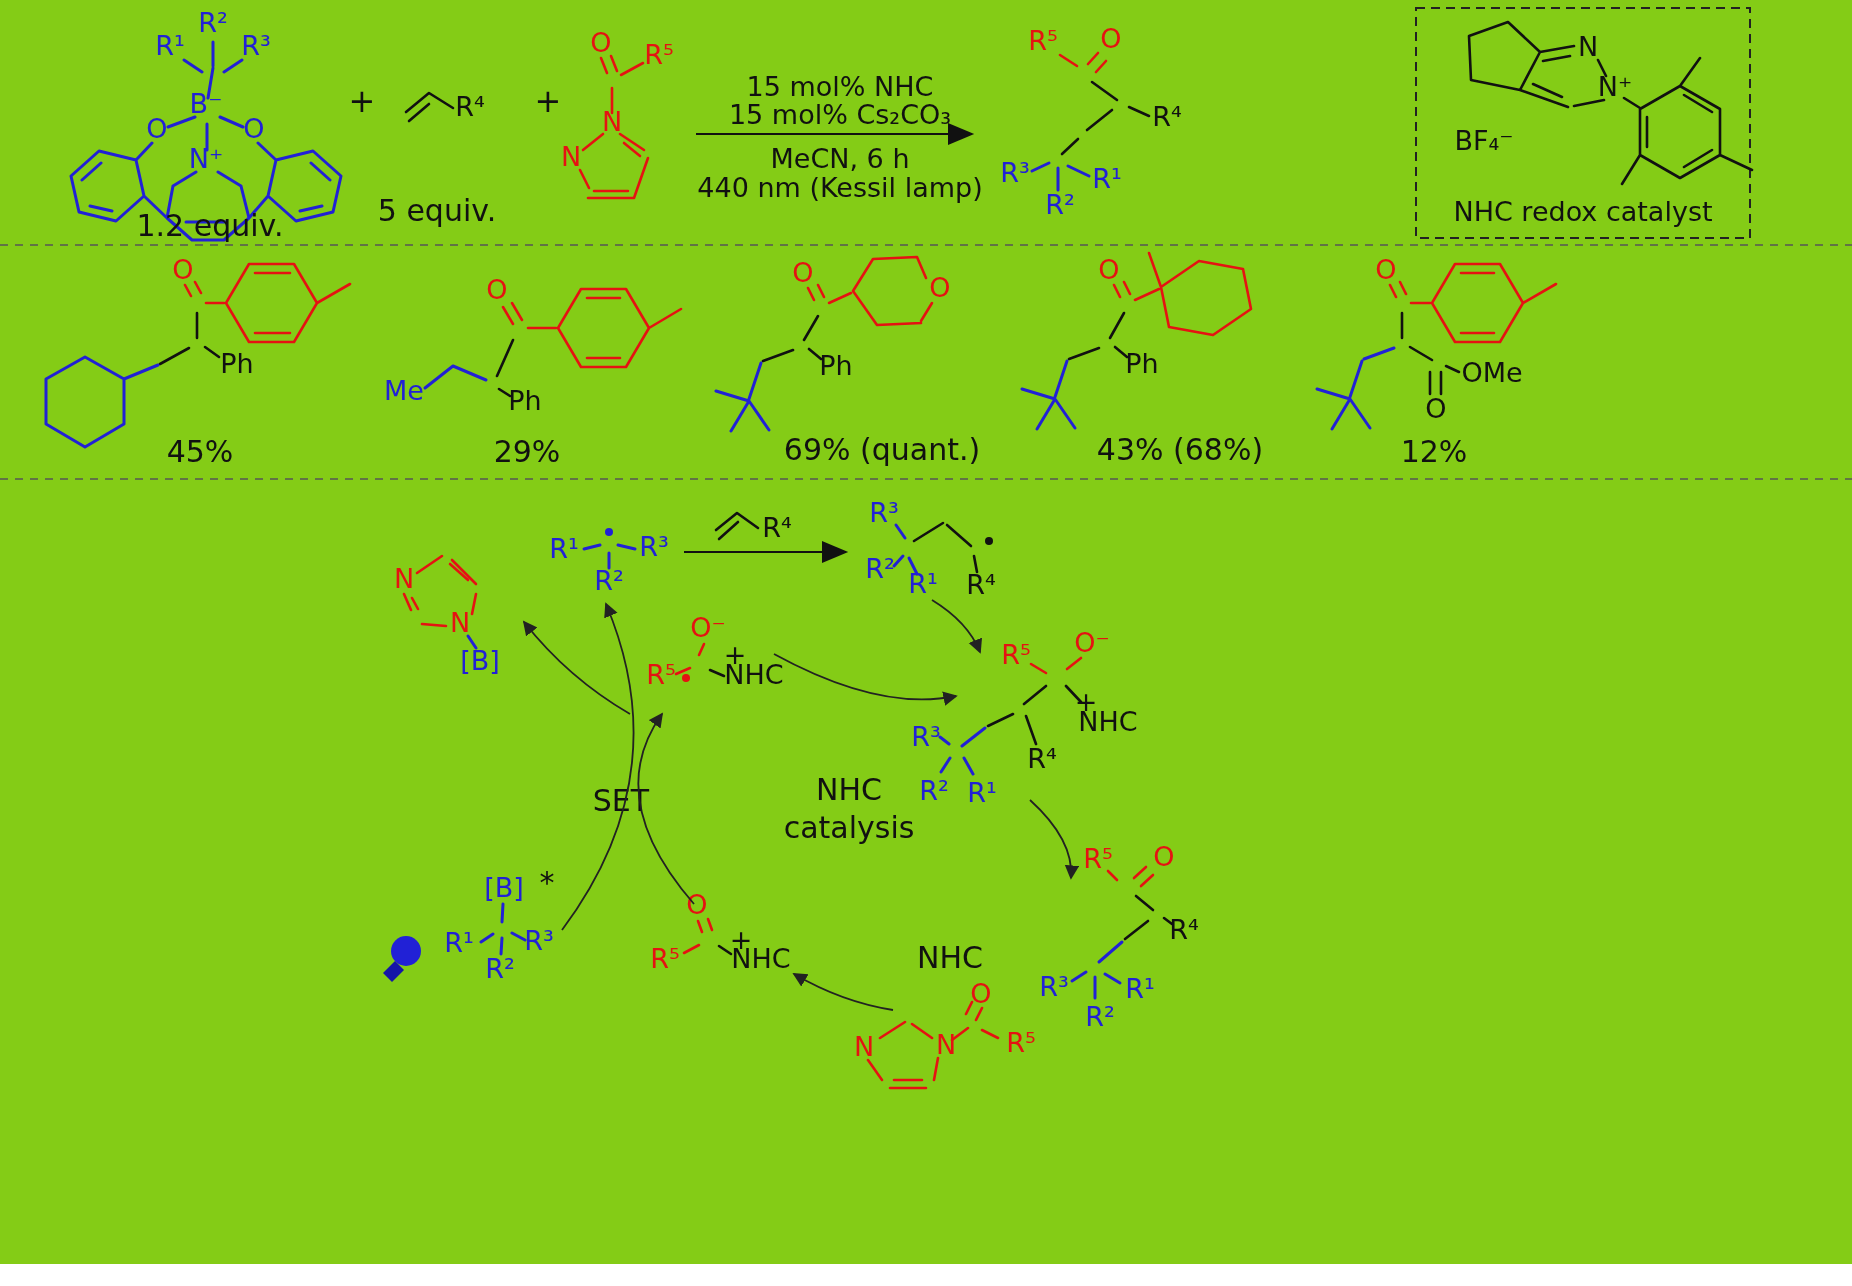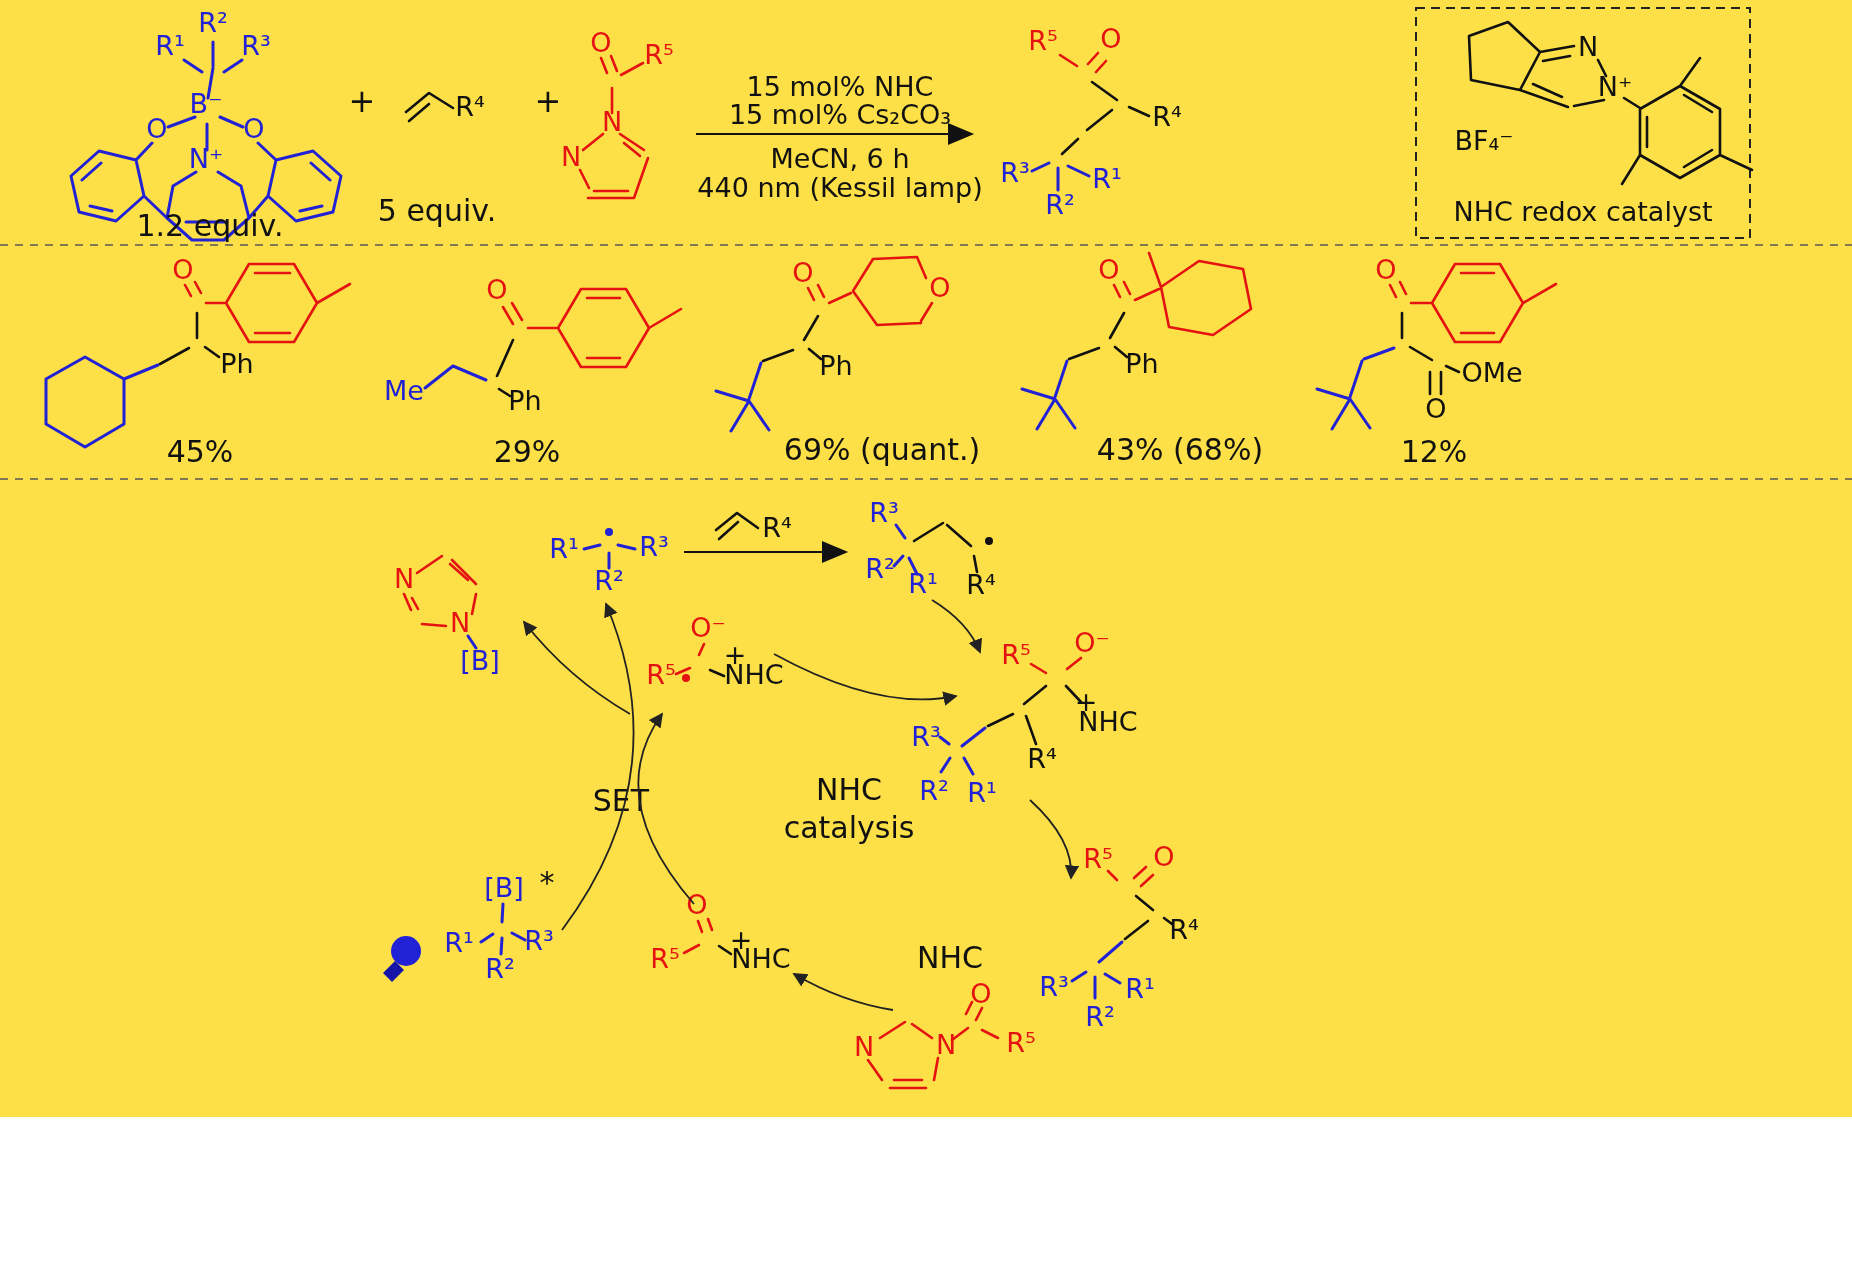--- a/index.html
+++ b/index.html
@@ -1,16 +1,16 @@
 <!DOCTYPE html>
 <html><head>
 <meta charset="utf-8">
 <style>
   html,body{margin:0;padding:0;background:#ffffff;}
-  .page{position:relative;width:1852px;height:1117px;background:#fde047;overflow:hidden;}
+  .page{position:relative;width:1852px;height:1264px;background:#84cc16;overflow:hidden;}
   svg text{font-family:"DejaVu Sans",sans-serif;font-size:27px;fill:#111;text-anchor:middle;}
   .t-blue{fill:#2121d6;}
   .t-red{fill:#e51212;}
   .t-lg{font-size:30px;}
   .t-plus{font-size:32px;}
   .bond{fill:none;stroke:#111;stroke-width:2.6;stroke-linejoin:round;stroke-linecap:round;}
   .b-blue{stroke:#2121d6;stroke-width:3;}
   .b-red{stroke:#e51212;}
   .arrow{fill:none;stroke:#111;stroke-width:2.2;}
   .curve{fill:none;stroke:#222;stroke-width:1.8;}

